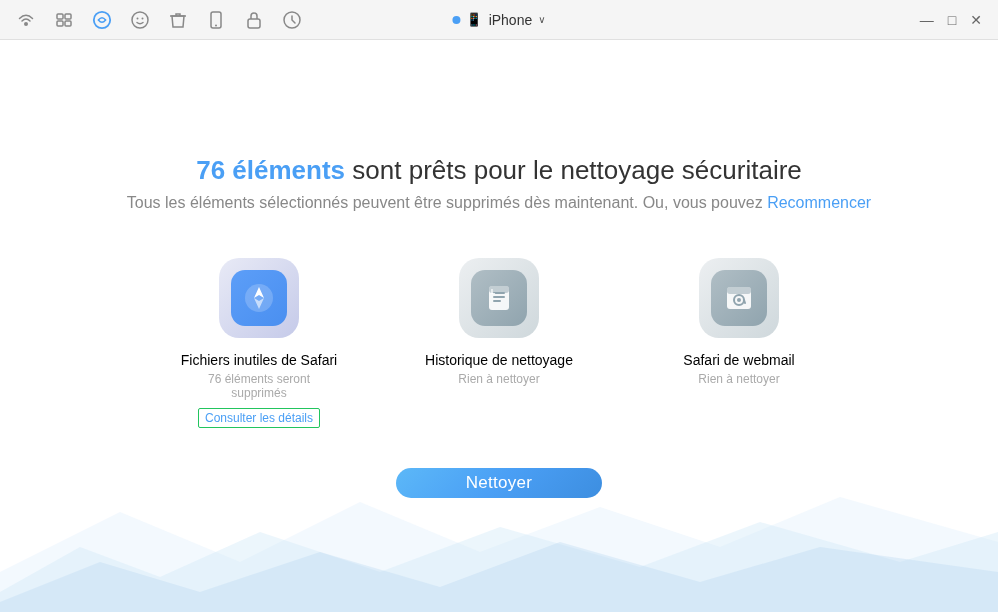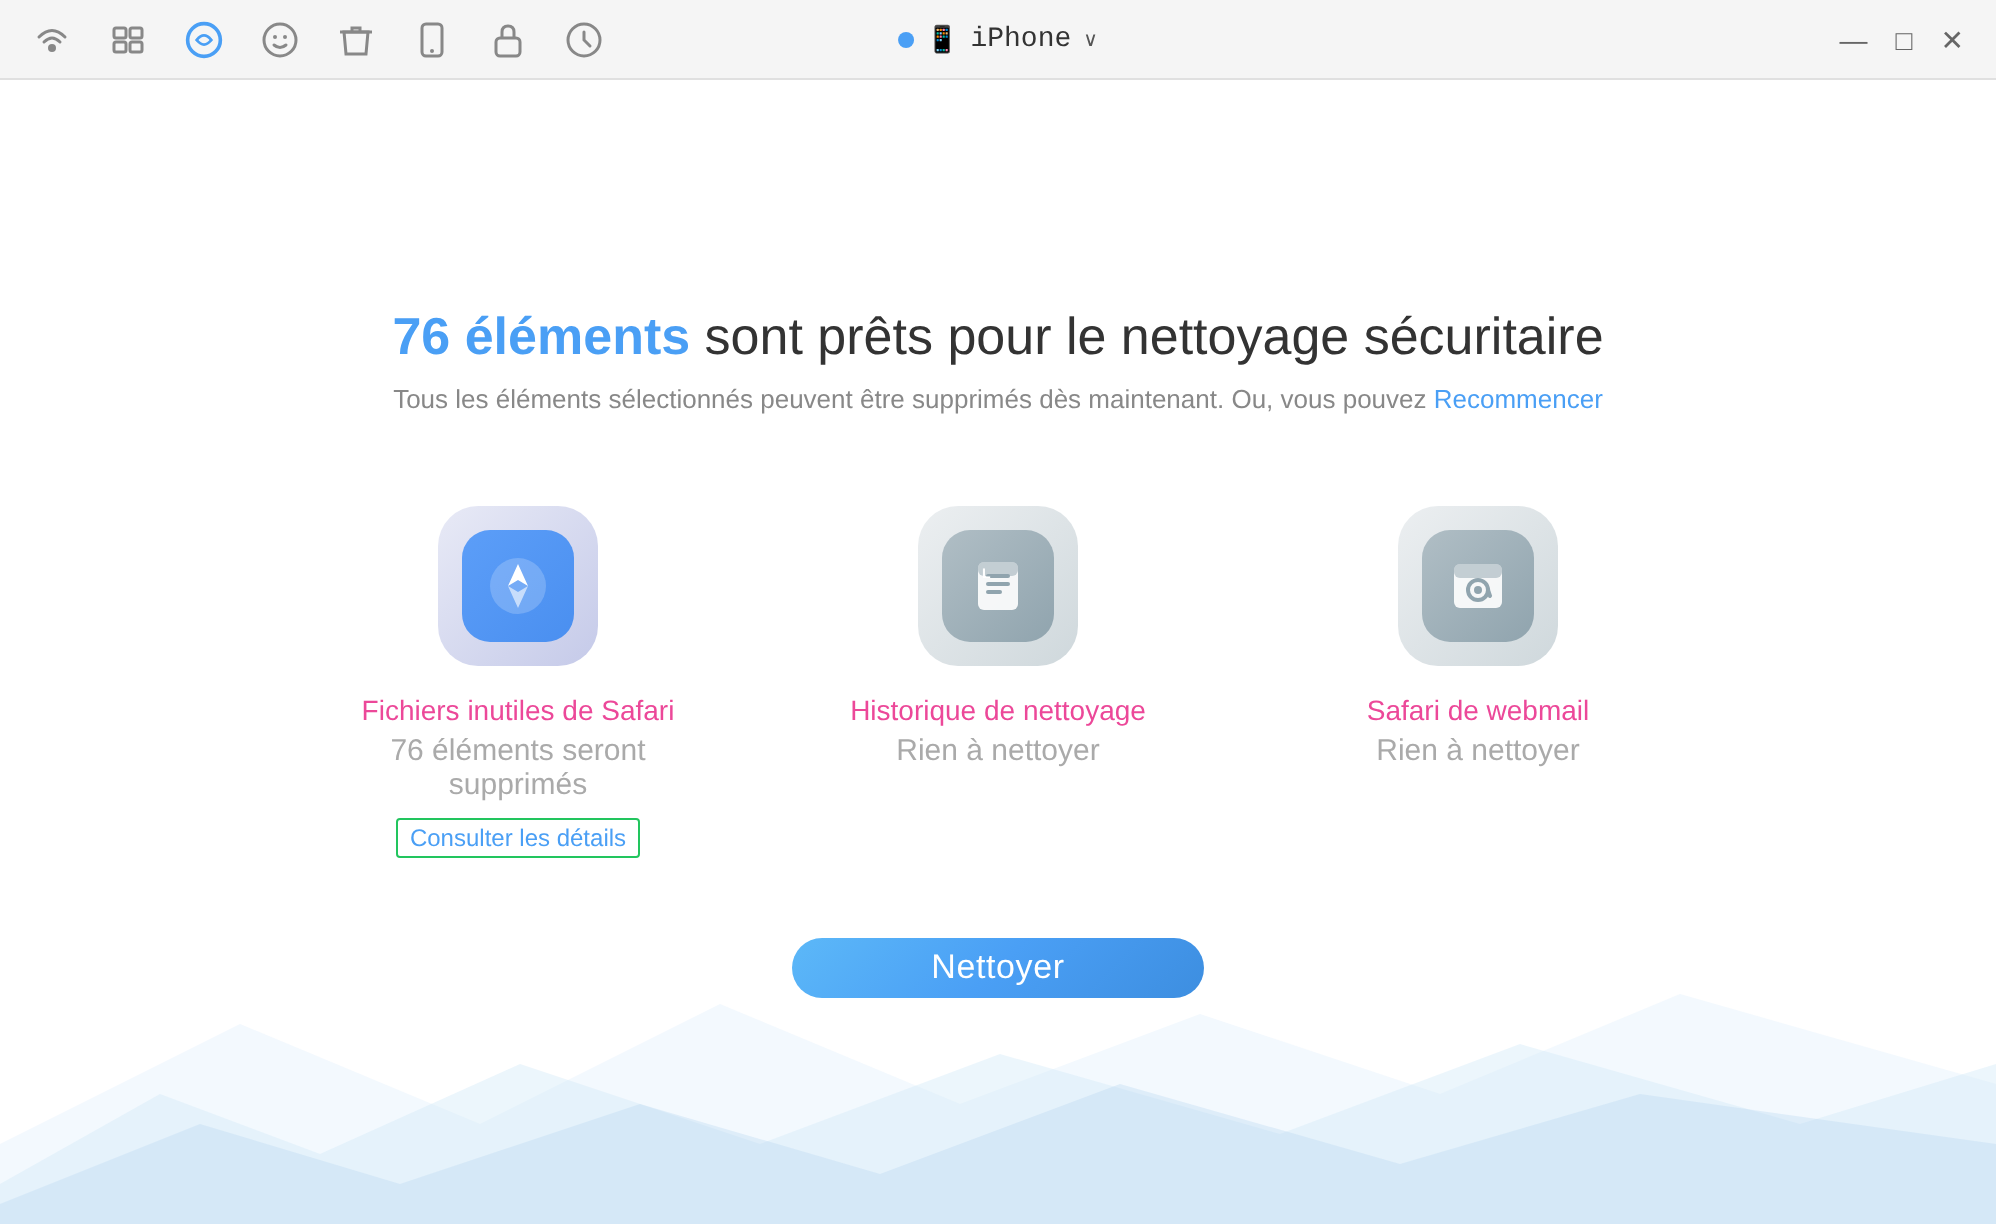--- a/index.html
+++ b/index.html
@@ -56,21 +56,20 @@
       border-radius: 50%;
     }
     .device-icon {
       font-size: 13px;
       color: #555;
     }
     .device-name {
       font-size: 14px;
       font-weight: 500;
       color: #333;
-      font-family: Liberation Mono, monospace;
     }
     .device-chevron {
       font-size: 10px;
       color: #555;
     }
     .titlebar-right {
       display: flex;
       align-items: center;
       gap: 14px;
     }
@@ -111,21 +110,21 @@
       font-weight: 400;
       color: #333;
       margin-bottom: 8px;
       margin-top: 40px;
     }
     .title-count {
       color: #4a9ff5;
       font-weight: 600;
     }
     .subtitle {
-      font-size: 13px;
+      font-size: 16px;
       color: #888;
       text-align: center;
     }
     .subtitle-link {
       color: #4a9ff5;
       cursor: pointer;
       text-decoration: none;
     }
 
     
@@ -185,25 +184,25 @@
       font-size: 20px;
     }
     .webmail .card-icon-inner {
       background: linear-gradient(135deg, #b0bec5 0%, #90a4ae 100%);
       font-size: 18px;
     }
 
     .card-title {
       font-size: 14px;
       font-weight: 500;
-      color: #ec4899;
+      color: #000000;
       margin-bottom: 4px;
     }
     .card-subtitle {
-      font-size: 15px;
+      font-size: 12px;
       color: #aaa;
       margin-bottom: 8px;
     }
     .card-link {
       font-size: 12px;
       color: #4a9ff5;
       cursor: pointer;
       border: 1px solid #22c55e;
       padding: 2px 6px;
       border-radius: 2px;

